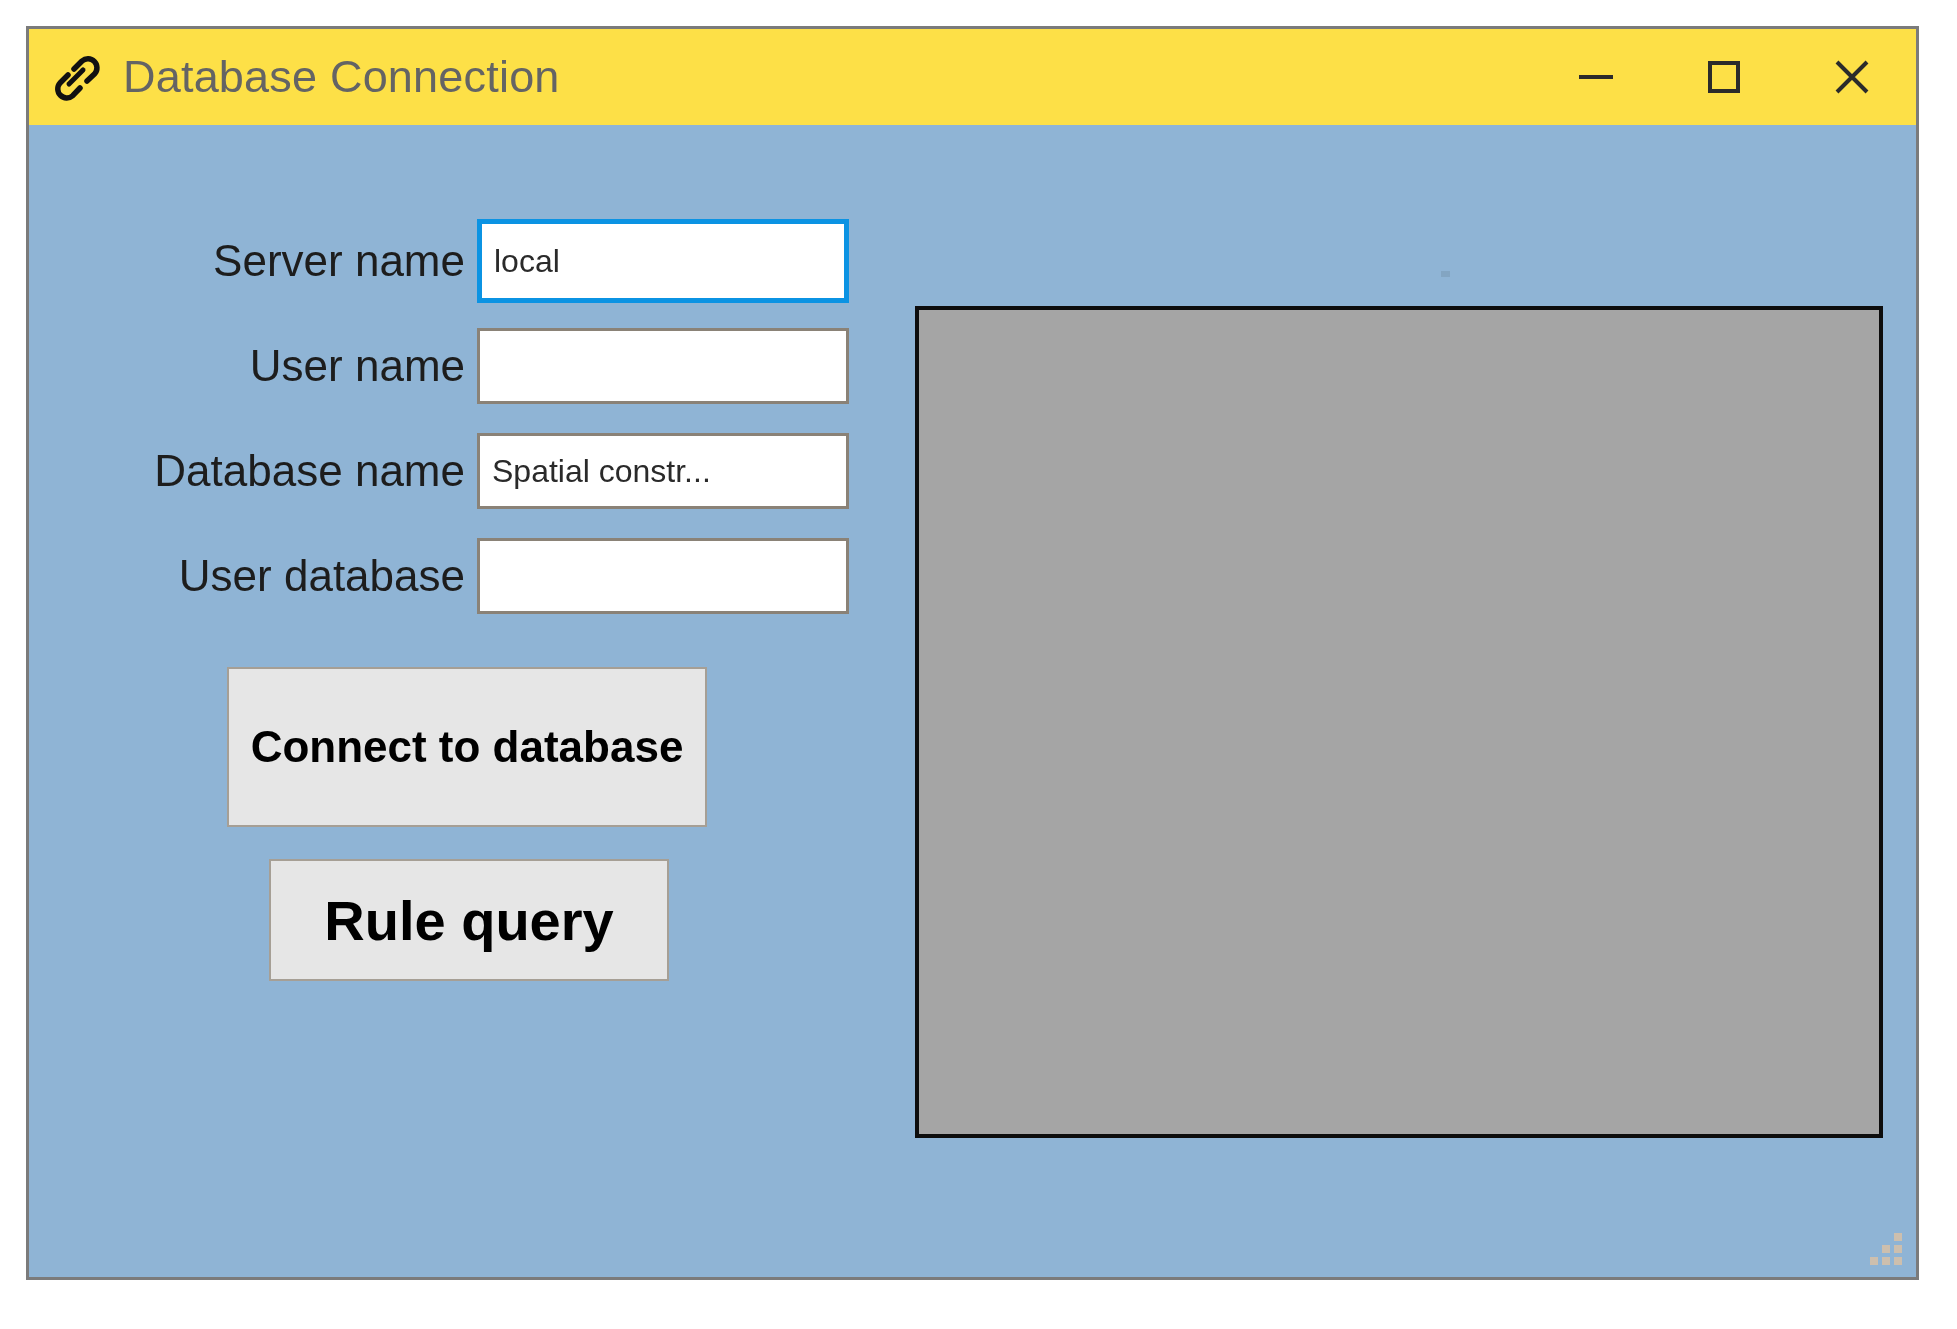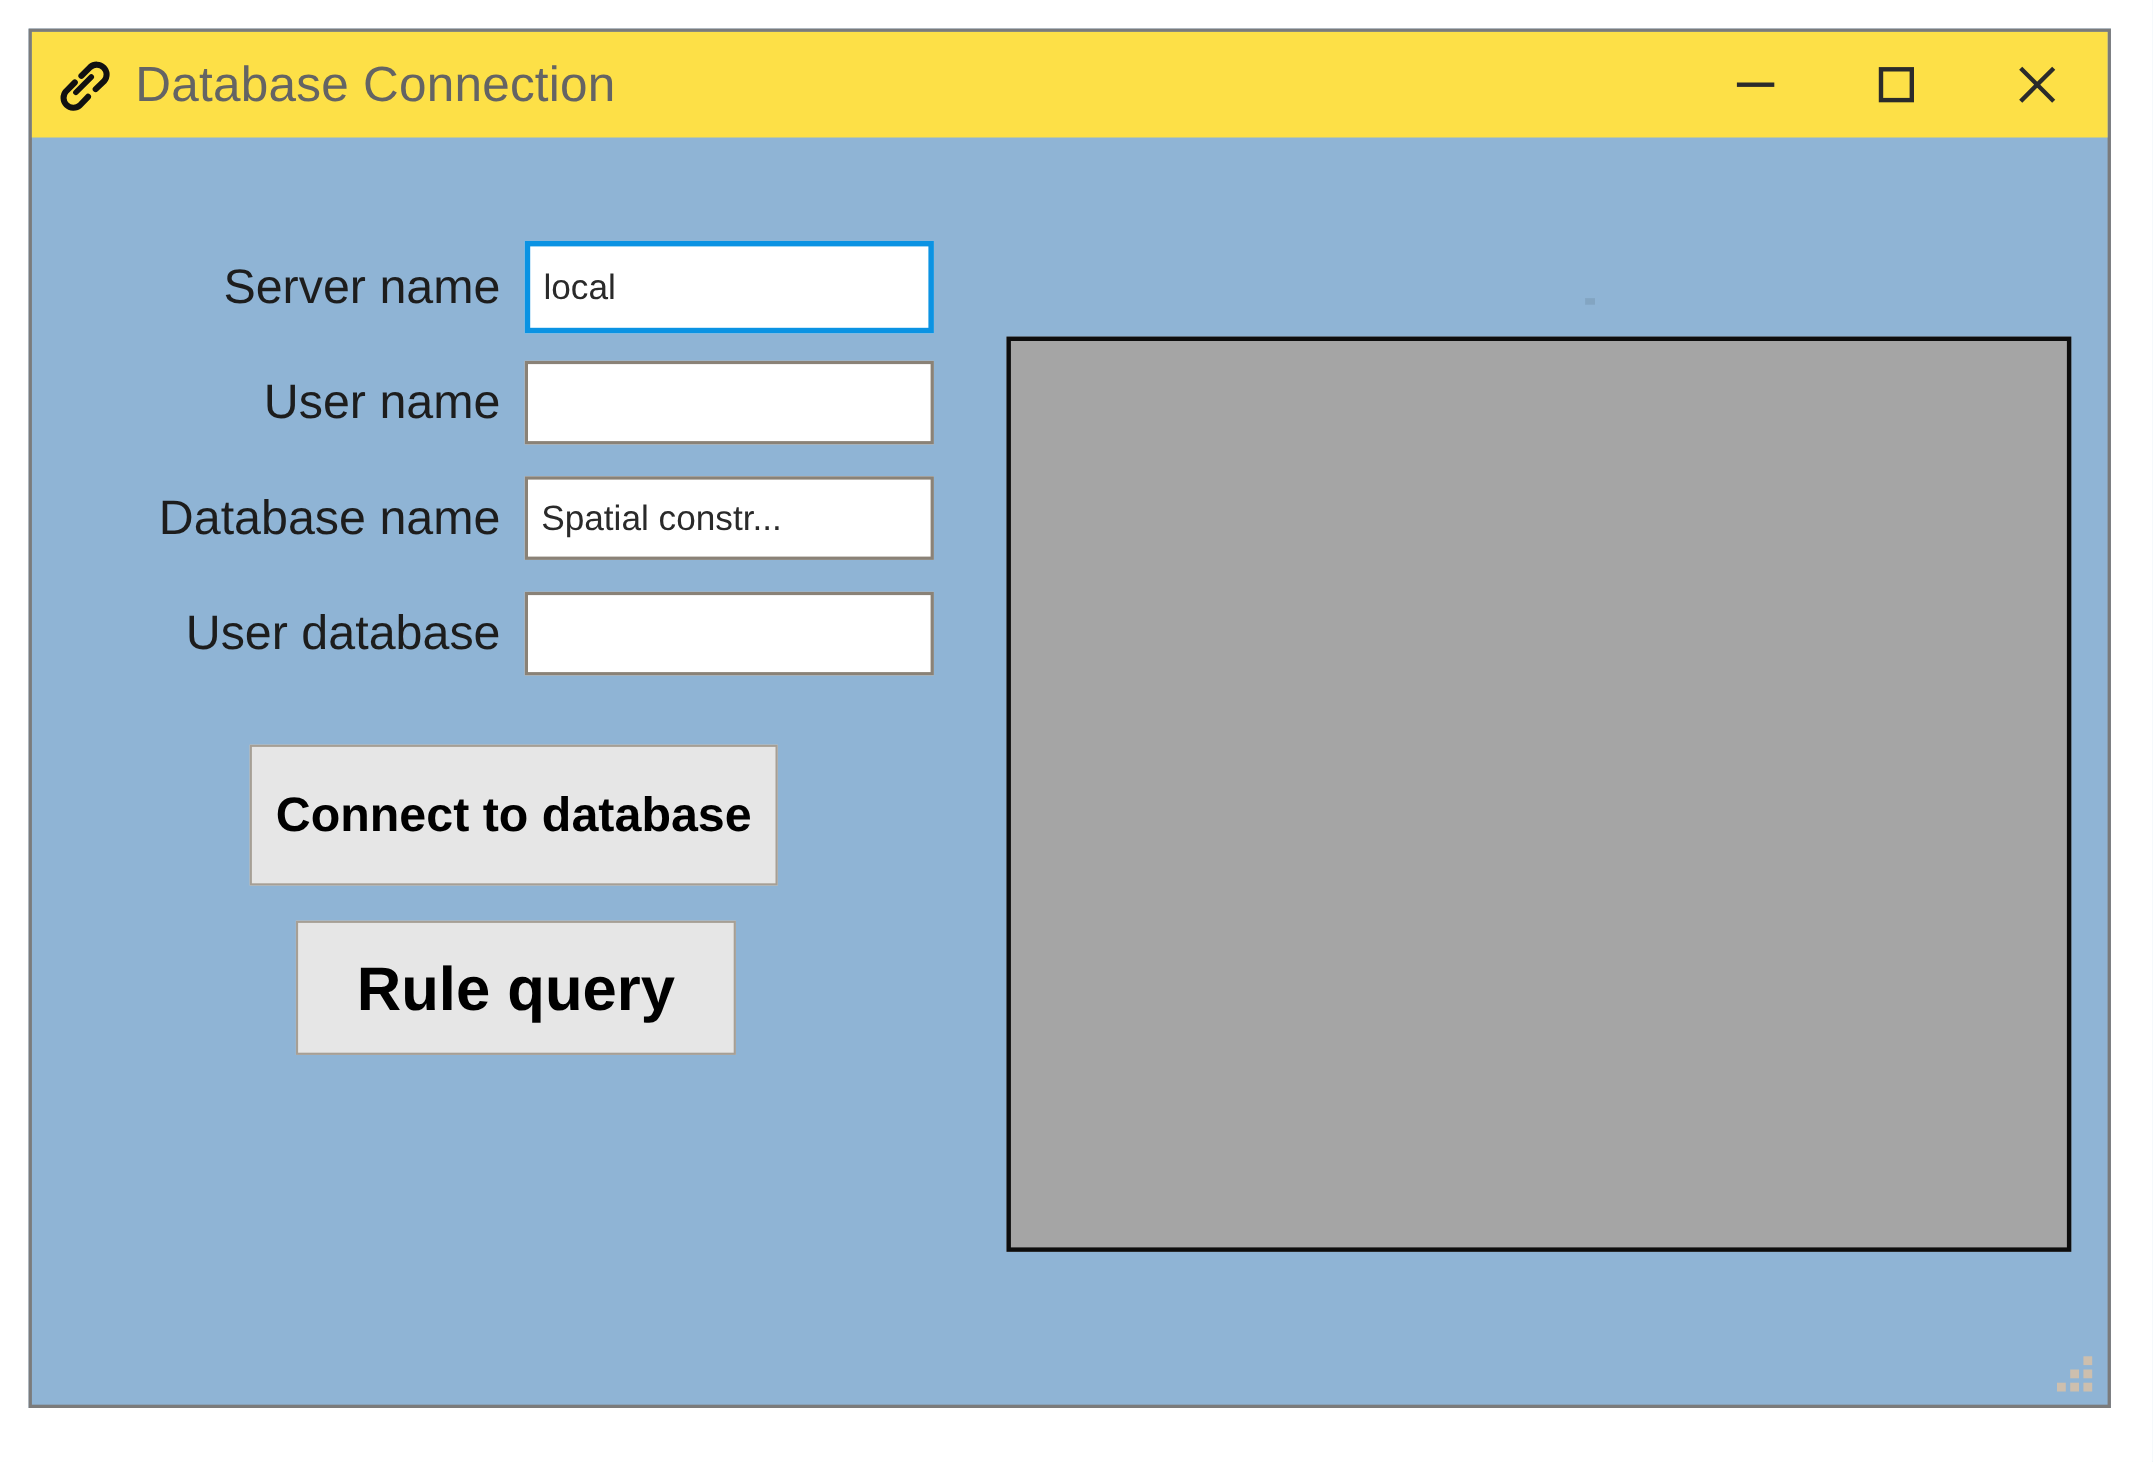--- a/index.html
+++ b/index.html
@@ -94,21 +94,20 @@
     left: 0;
     top: 96px;
     width: 820px;
   }
   .form-row {
     display: flex;
     align-items: center;
     justify-content: flex-end;
     margin-bottom: 25px;
     height: 80px;
-    gap: 10px;
   }
   .field-label {
     font-size: 44px;
     color: #1d1d1d;
     white-space: nowrap;
     margin-right: 12px;
     line-height: 1;
   }
   .text-input {
     width: 372px;
@@ -141,23 +140,23 @@
   .push-button {
     background: #e6e6e6;
     border: 2px solid #a69f95;
     font-family: "Liberation Sans", sans-serif;
     font-weight: bold;
     color: #000000;
     box-sizing: border-box;
   }
   #connect-button {
     width: 480px;
-    height: 128px;
+    height: 160px;
     font-size: 44px;
-    margin-top: 36px;
+    margin-top: 26px;
   }
   #rule-query-button {
     width: 400px;
     height: 122px;
     font-size: 56px;
     margin-top: 32px;
     margin-right: 38px;
   }
 
   

